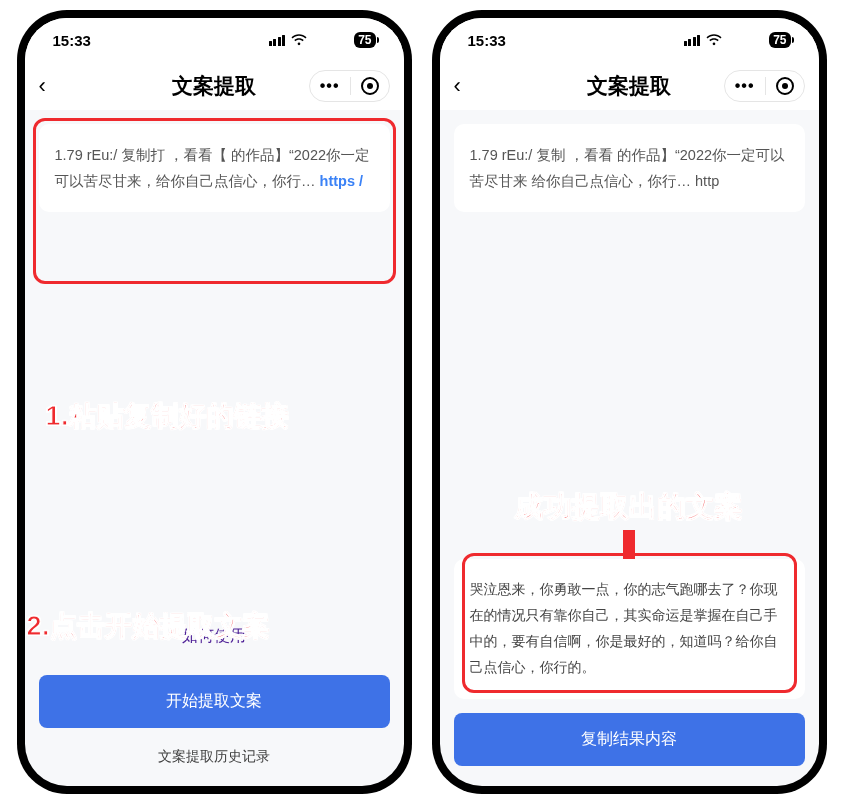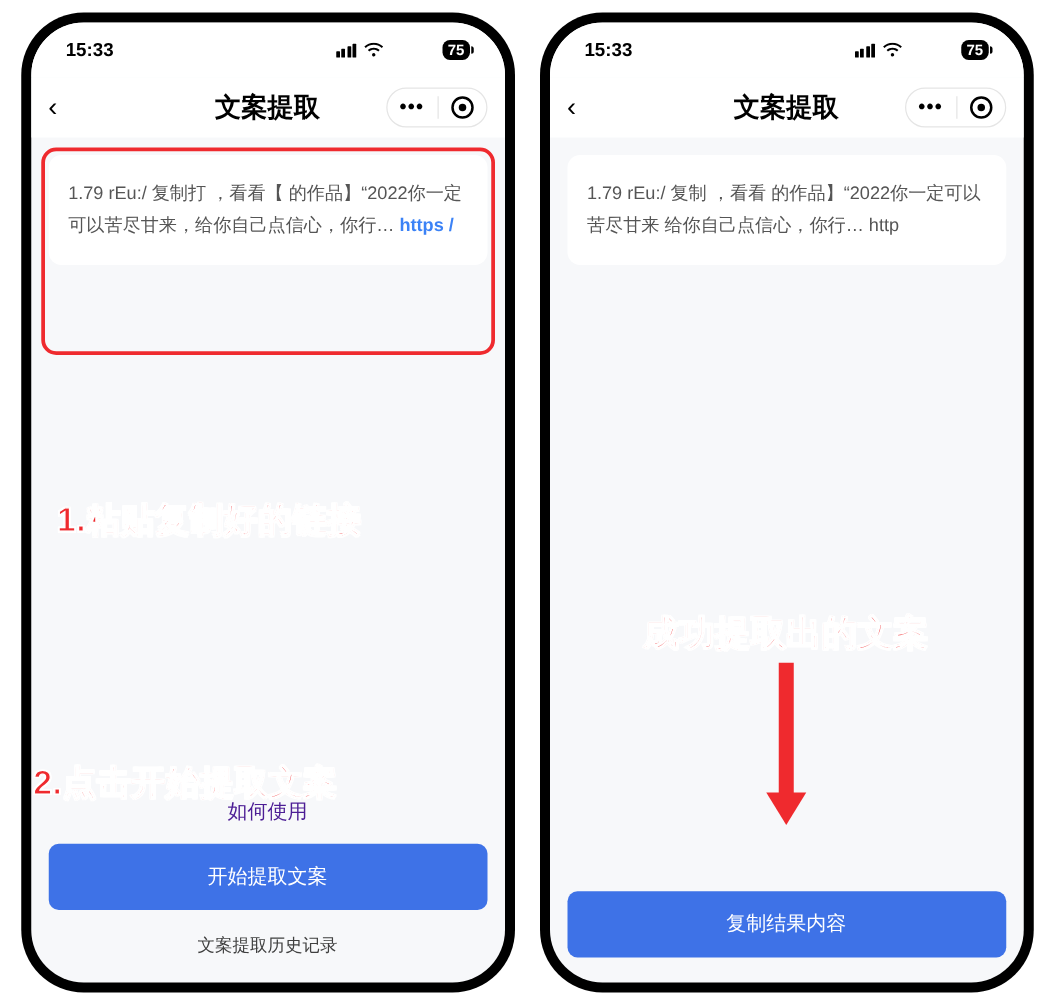--- a/index.html
+++ b/index.html
@@ -122,21 +122,21 @@
     .arrow-wrap{ position:absolute; top: 420px; left:50%; transform:translateX(-50%); }
     .red-arrow{ display:block; }
     .spacer { flex: 1; }
     .link-button {
       text-align: center; color: #4c1d95; font-size: 16px;
       padding: 14px 0;
     }
     .primary-button {
       background: #3e72e7; color: #fff; text-align: center;
       border-radius: 8px; padding: 16px 0; font-size: 16px;
-      margin: 1px 0 6px;
+      margin: 14px 0 6px;
     }
     .history-link {
       text-align: center; color: #404040; font-size: 14px;
       padding: 14px 0 6px;
     }
     .result-card { color:#444; font-size:14px; line-height:1.85; }
     .right .primary-button { margin: 14px 0 6px; }
   </style>
 </head>
 <body>
@@ -237,18 +237,24 @@
       <div class="anno anno3">成功提取出的文案</div>
       <div class="arrow-wrap">
         <svg class="red-arrow" width="40" height="130" viewBox="0 0 40 130">
           <line x1="20" y1="0" x2="20" y2="110" stroke="#ef2a2e" stroke-width="12"></line>
           <polygon points="20,130 4,104 36,104" fill="#ef2a2e"></polygon>
         </svg>
       </div>
 
       <div class="spacer"></div>
 
+      <div style="position:relative;">
+        <div class="result-card">
+          <span>哭泣恩来，你勇敢一点，你的志气跑哪去了？你现在的情况只有靠你自己，其实命运是掌握在自己手中的，要有自信啊，你是最好的，知道吗？给你自己点信心，你行的。</span>
+        </div>
+        <div class="highlight-red right-highlight-result" style="top:-6px; bottom:auto; height:auto; min-height:100%; "></div>
+      </div>
 
       <div class="primary-button">复制结果内容</div>
     </div>
 
   </div>
 </div>
 
 </body></html>

